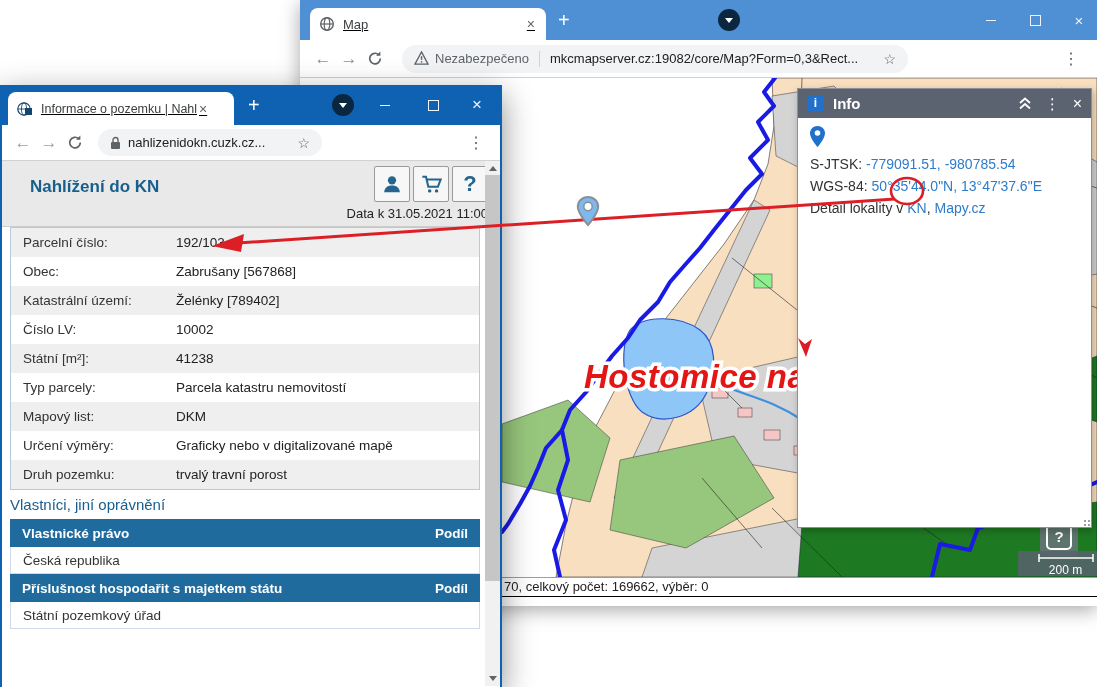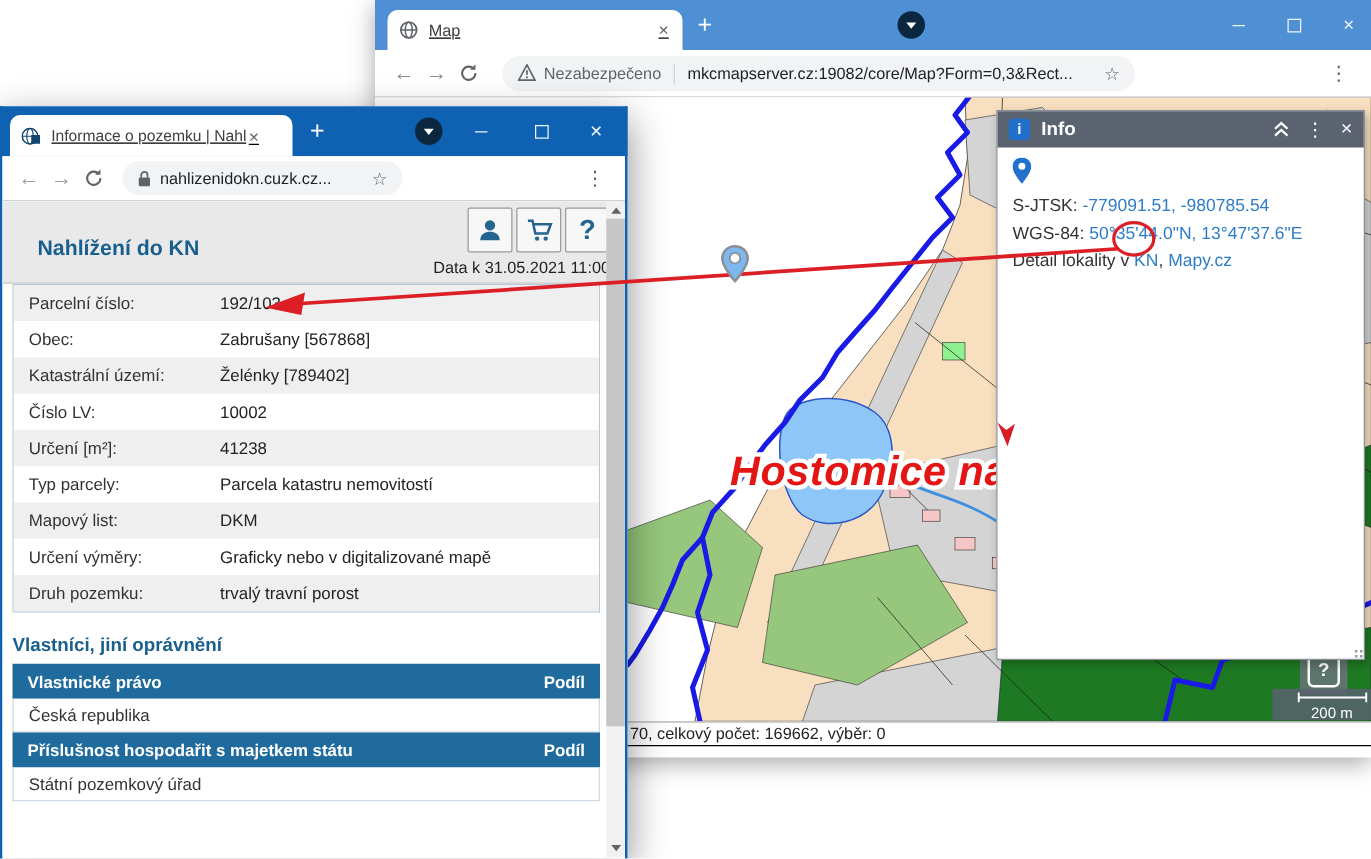--- a/index.html
+++ b/index.html
@@ -45,33 +45,33 @@
   .resize-dots{position:absolute;right:5px;bottom:5px;width:2px;height:2px;background:#9aa0a6;box-shadow:4px 0 0 #9aa0a6,0 4px 0 #9aa0a6,4px 4px 0 #9aa0a6;}
   
   .fg-win{position:absolute;left:0;top:85px;width:502px;height:602px;background:#fff;border-left:2px solid #0e62b1;border-right:2px solid #0e62b1;box-sizing:border-box;box-shadow:0 10px 30px rgba(0,0,0,.45);z-index:20;}
   .fg-titlebar{position:relative;height:40px;background:#0e62b1;margin:0 -2px;padding:0 2px;}
   .fg-tab{left:8px;top:7px;width:226px;height:33px;}
   .fg-tab .tab-title{font-size:12.5px;width:156px;flex:none;}
   .fg-toolbar{position:relative;height:36px;background:#fff;border-bottom:1px solid #cfd1d4;display:flex;align-items:center;padding:0 8px;box-sizing:border-box;}
   .fg-omni{width:224px;height:27px;margin-left:10px;}
   .fg-page{position:relative;height:525px;background:#fff;overflow:hidden;}
   .page-header{position:relative;height:65px;background:#e9e9e9;border-bottom:1px solid #cccccc;}
-  .app-title{position:absolute;left:28px;top:28px;font-size:17px;font-weight:bold;color:#185f8d;}
+  .app-title{position:absolute;left:28px;top:16px;font-size:17px;font-weight:bold;color:#185f8d;}
   .hdr-btns{position:absolute;right:12px;top:5px;display:flex;gap:3px;}
   .hdr-btn{width:36px;height:36px;border:1px solid #9a9a9a;background:#f7f7f7;border-radius:2px;display:flex;align-items:center;justify-content:center;box-sizing:border-box;}
   .hdr-help{color:#24648e;font-weight:bold;font-size:22px;}
   .data-date{position:absolute;right:12px;top:45px;font-size:13px;color:#222;}
   .section-title{padding:12px 0 8px 8px;font-size:17px;font-weight:bold;color:#c8500f;}
   .ptable{margin-left:8px;width:470px;border:1px solid #b5cbdc;box-sizing:border-box;}
   .trow{display:flex;height:29px;align-items:center;font-size:13.5px;color:#333;}
   .trow:nth-child(odd){background:#efefef;}
   .trow:nth-child(even){background:#fff;}
   .tlabel{width:165px;padding-left:12px;box-sizing:border-box;}
   .tvalue{color:#222;}
-  .owners-heading{padding:18px 0 6px 8px;font-size:15px;font-weight:bold;color:#185f8d;}
+  .owners-heading{padding:6px 0 6px 8px;font-size:15px;font-weight:normal;color:#185f8d;}
   .otable{margin-left:8px;width:470px;}
   .obar{height:28px;background:#1f6b9e;color:#fff;font-size:13.5px;font-weight:bold;display:flex;align-items:center;justify-content:space-between;padding:0 12px;box-sizing:border-box;}
   .orow{height:27px;background:#fff;border:1px solid #cfdce8;border-top:none;font-size:13.5px;color:#333;display:flex;align-items:center;padding:0 12px;box-sizing:border-box;}
   
   .scrollbar{position:absolute;right:0;top:0;width:15px;height:525px;background:#f1f1f1;}
   .sb-thumb{position:absolute;left:0;top:14px;width:15px;height:406px;background:#c6c6c6;}
   .sb-up{position:absolute;top:5px;left:4px;width:0;height:0;border-left:4px solid transparent;border-right:4px solid transparent;border-bottom:5px solid #636363;}
   .sb-down{position:absolute;bottom:5px;left:4px;width:0;height:0;border-left:4px solid transparent;border-right:4px solid transparent;border-top:5px solid #636363;}
   
   .annot-overlay{position:absolute;left:0;top:0;z-index:40;pointer-events:none;}
@@ -312,21 +312,21 @@
           </div>
         <div class="trow">
             <span class="tlabel">Katastrální území:</span>
             <span class="tvalue">Želénky [789402]</span>
           </div>
         <div class="trow">
             <span class="tlabel">Číslo LV:</span>
             <span class="tvalue">10002</span>
           </div>
         <div class="trow">
-            <span class="tlabel">Určení [m²]:</span>
+            <span class="tlabel">Státní [m²]:</span>
             <span class="tvalue">41238</span>
           </div>
         <div class="trow">
             <span class="tlabel">Typ parcely:</span>
             <span class="tvalue">Parcela katastru nemovitostí</span>
           </div>
         <div class="trow">
             <span class="tlabel">Mapový list:</span>
             <span class="tvalue">DKM</span>
           </div>

